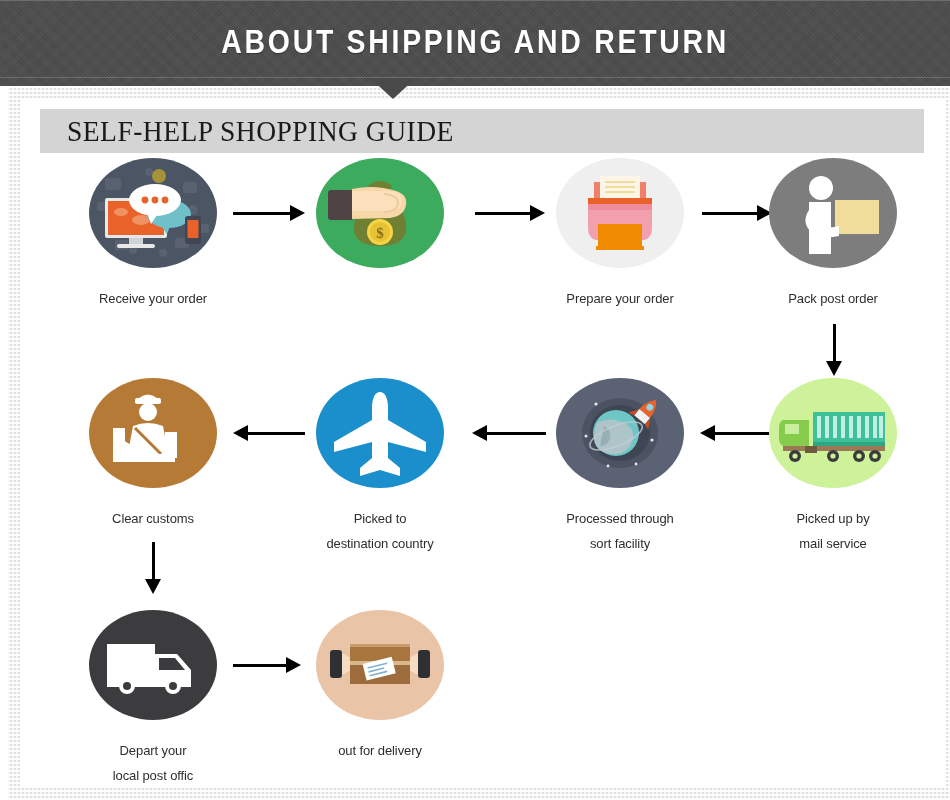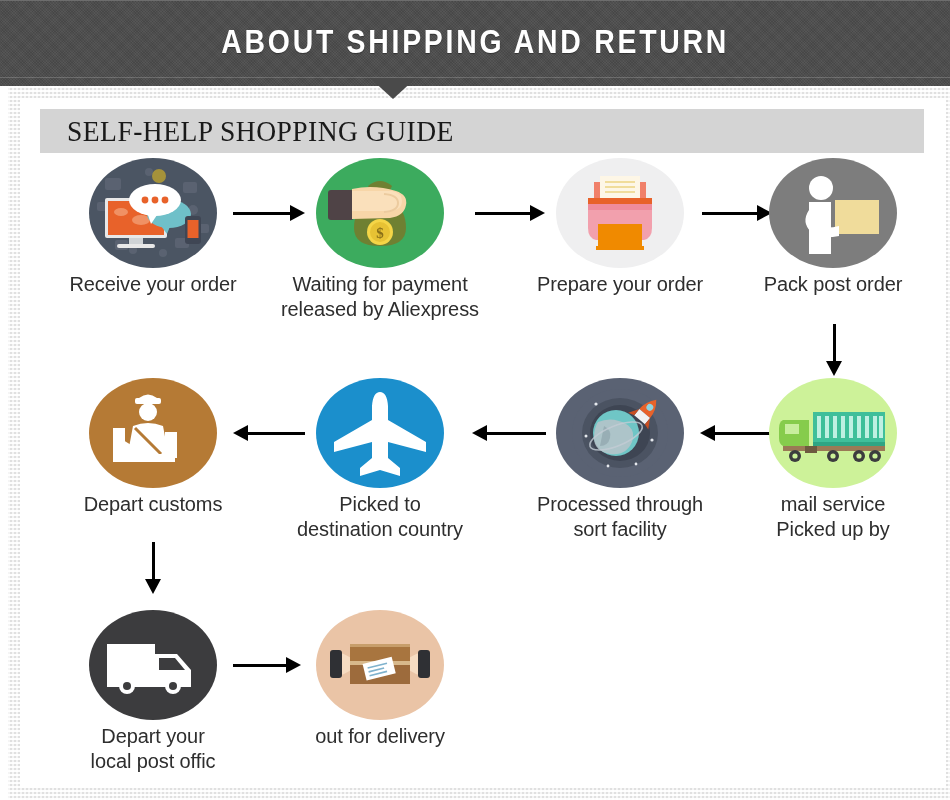--- a/index.html
+++ b/index.html
@@ -131,23 +131,23 @@
     text-align: center;
     top: 0;
   }
   .icon-wrap {
     position: relative;
     width: 128px;
     height: 110px;
     margin: 0 auto;
   }
   .label {
-    margin-top: 4px;
+    margin-top: 18px;
     font-family: "Liberation Sans", sans-serif;
-    font-size: 20px;
+    font-size: 13px;
     line-height: 25px;
     color: #2e2e2e;
     letter-spacing: -0.1px;
   }
 
   
   .circ {
     position: absolute;
     left: 0; top: 0;
     width: 128px;
@@ -290,24 +290,20 @@
                   <text x="64" y="80" font-family="Liberation Serif, serif" font-size="15" font-weight="bold" fill="#8a7018" text-anchor="middle">$</text>
 
                   <rect x="12" y="32" width="26" height="30" rx="3" fill="#4f4346"></rect>
 
                   <path d="M36 31 q22 -5 44 2 q12 4 10 14 -2 11 -16 13 l-38 1 z" fill="#f7d6a8"></path>
                   <path d="M36 33 h40 q10 2 10 10 0 9 -12 10 h-38 z" fill="#fae0bb"></path>
                   <path d="M68 36 q14 1 14 9 0 8 -14 9" fill="none" stroke="#eccb9f" stroke-width="2"></path>
                 </svg>
               </div>
             </div>
-            <div class="label">
-              <div>Waiting for payment</div>
-              <div>released by Aliexpress</div>
-            </div>
           </div>
 
           <div class="arrow-h" style="left:455px; width:70px;">
             <div class="shaft"></div>
               <div class="head-r"></div>
           </div>
 
           <div class="step" style="left:495px;">
             <div class="icon-wrap">
               <div class="circ" style="background:#efeff0;">
@@ -375,21 +371,21 @@
                   <path d="M44 48 q15 -6 30 0 l6 32 h-42 z" fill="#ffffff"></path>
                   <path d="M46 50 l26 26" stroke="#b57a35" stroke-width="3" fill="none"></path>
                   <rect x="24" y="50" width="12" height="28" fill="#ffffff"></rect>
                   <rect x="24" y="76" width="62" height="8" fill="#ffffff"></rect>
                   <path d="M34 62 l26 16 h-26 z" fill="#ffffff"></path>
                   <rect x="76" y="54" width="12" height="26" fill="#ffffff"></rect>
                 </svg>
               </div>
             </div>
             <div class="label">
-              <span>Depart customs</span>
+              <span>Clear customs</span>
             </div>
           </div>
 
           <div class="arrow-h" style="left:213px; width:72px;">
             <div class="head-l"></div>
               <div class="shaft"></div>
           </div>
 
           <div class="step" style="left:255px;">
             <div class="icon-wrap">
@@ -487,22 +483,22 @@
                   <g fill="#cdf299">
                     <circle cx="26" cy="78" r="2.6"></circle>
                     <circle cx="64" cy="78" r="2.6"></circle>
                     <circle cx="90" cy="78" r="2.6"></circle>
                     <circle cx="106" cy="78" r="2.6"></circle>
                   </g>
                 </svg>
               </div>
             </div>
             <div class="label">
+              <div>Picked up by</div>
               <div>mail service</div>
-              <div>Picked up by</div>
             </div>
           </div>
 
           <div class="arrow-v" style="left:125px; top:164px; height:52px;">
             <div class="shaft"></div>
               <div class="head-d"></div>
           </div>
         </div>
 
         <div class="row row3">

